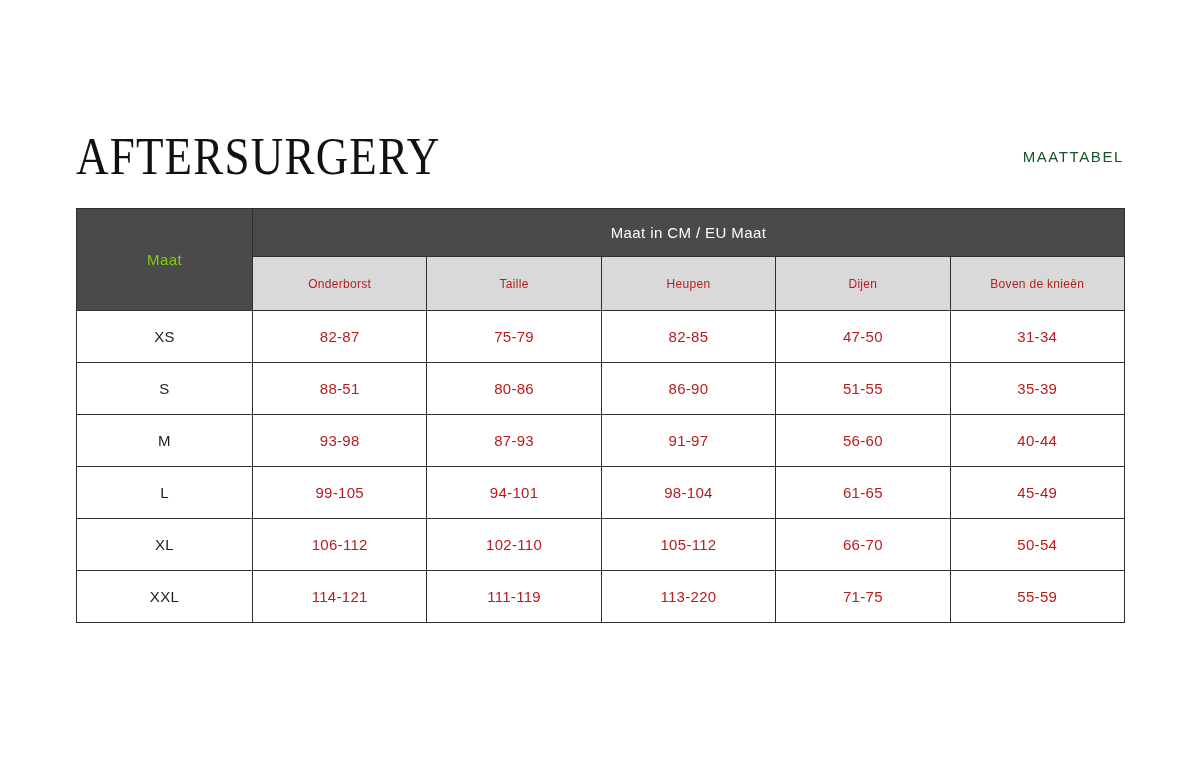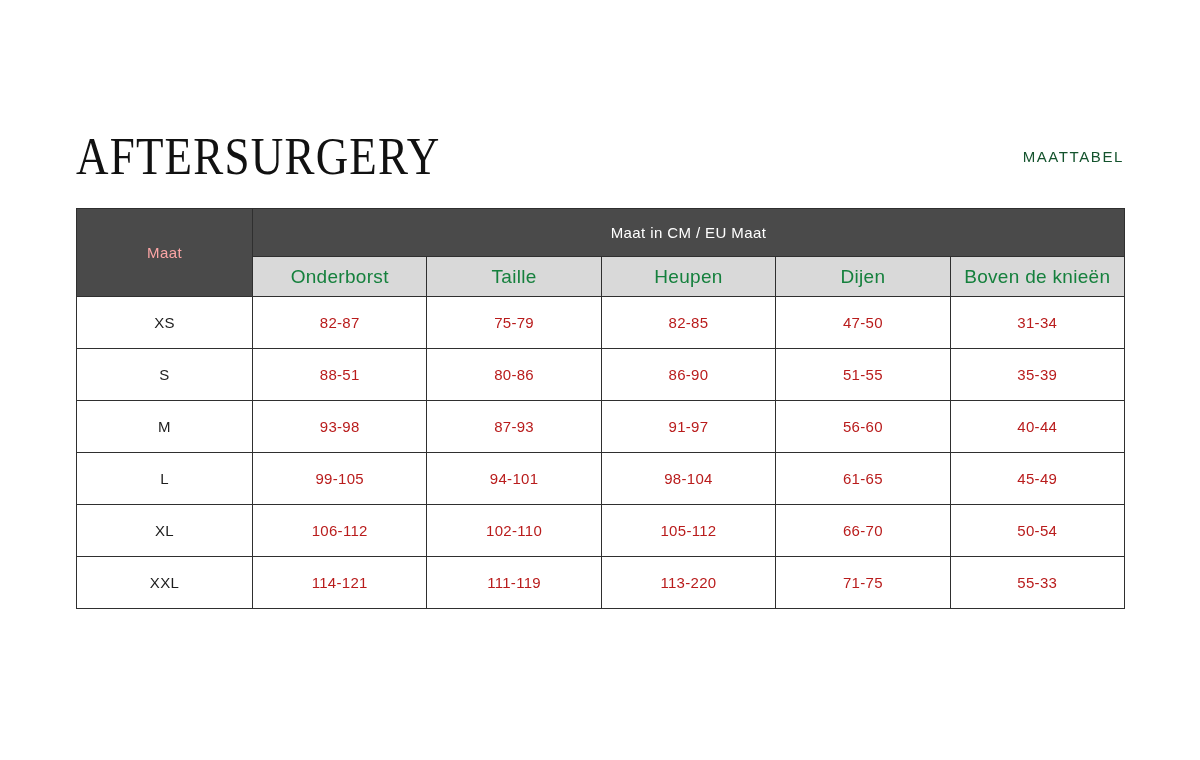--- a/index.html
+++ b/index.html
@@ -68,29 +68,29 @@
   th.group-head {
     background: #4a4a4a;
     color: #ffffff;
     height: 48px;
     font-size: 15px;
     letter-spacing: 0.4px;
     margin-left: 29px;
   }
   th.size-head {
     background: #4a4a4a;
-    color: #fca5a5;
+    color: #84cc16;
     font-size: 15px;
     letter-spacing: 0.4px;
   }
   th.sub-head {
     background: #d9d9d9;
-    color: #15803d;
-    height: 40px;
-    font-size: 19px;
+    color: #b91c1c;
+    height: 54px;
+    font-size: 12px;
     letter-spacing: 0.3px;
   }
   td.body-cell {
     background: #ffffff;
     color: #b91c1c;
     height: 52px;
     font-size: 15px;
     letter-spacing: 0.3px;
   }
   td.size-cell {
@@ -175,19 +175,19 @@
           <td class="body-cell">105-112</td>
           <td class="body-cell">66-70</td>
           <td class="body-cell">50-54</td>
         </tr>
         <tr>
           <td class="size-cell">XXL</td>
           <td class="body-cell">114-121</td>
           <td class="body-cell">111-119</td>
           <td class="body-cell">113-220</td>
           <td class="body-cell">71-75</td>
-          <td class="body-cell">55-33</td>
+          <td class="body-cell">55-59</td>
         </tr>
       </tbody>
     </table>
   </div>
 
 </div>
 
 </body></html>

